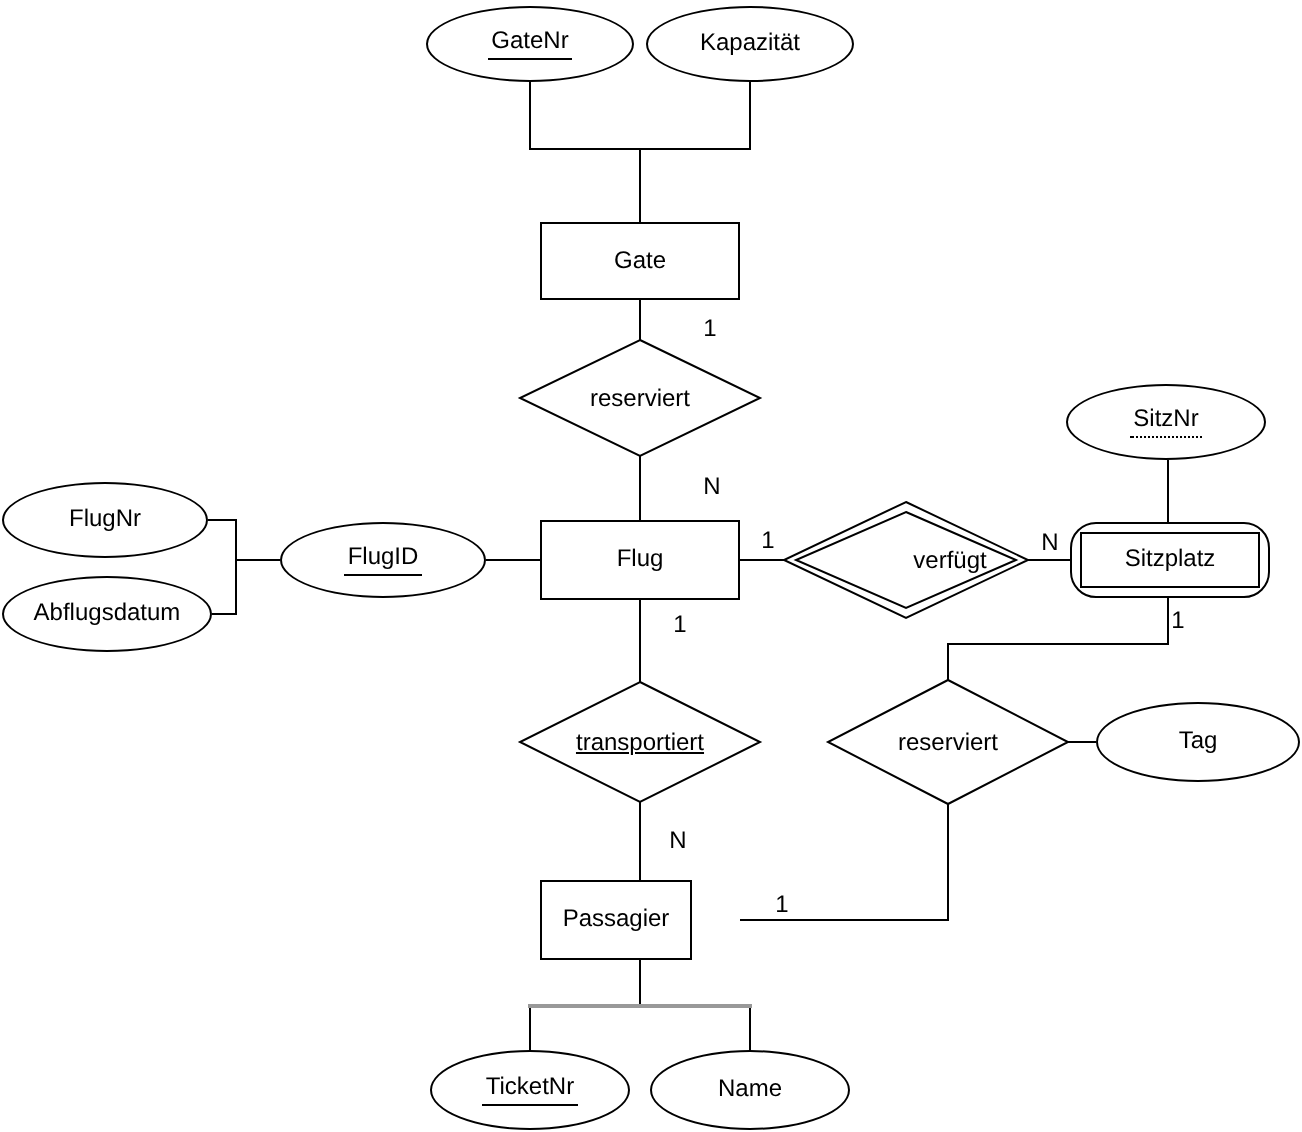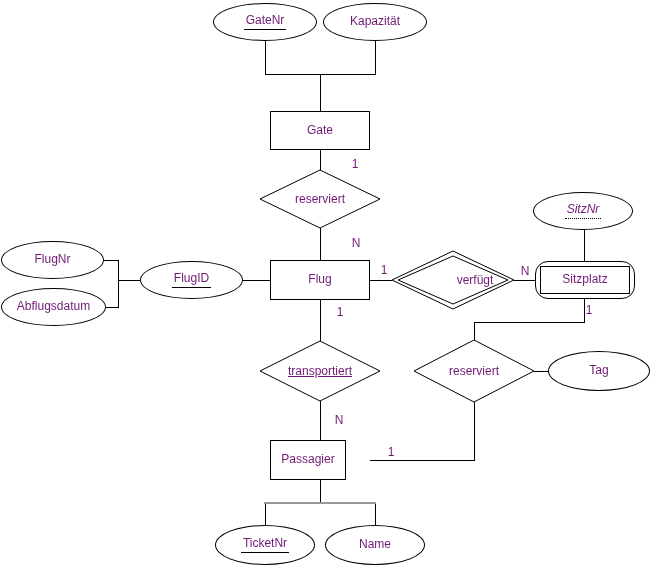--- a/index.html
+++ b/index.html
@@ -3,21 +3,21 @@
 <meta charset="utf-8">
 <style>
   html, body { margin: 0; padding: 0; background: #ffffff; }
   .canvas {
     position: relative;
     width: 651px;
     height: 566px;
     background: #ffffff;
     font-family: "Liberation Sans", sans-serif;
     font-size: 12px;
-    color: #701a75;
+    color: #000000;
     overflow: hidden;
   }
   .canvas * { box-sizing: border-box; }
   svg.layer { position: absolute; left: 0; top: 0; }
   .node {
     position: absolute;
     display: flex;
     align-items: center;
     justify-content: center;
     background: #ffffff;
@@ -29,21 +29,21 @@
   .rect { border-radius: 0; }
   .double-rect-inner {
     position: absolute;
     left: 4px; top: 4px; right: 4px; bottom: 4px;
     border: 1px solid #000000;
     display: flex;
     align-items: center;
     justify-content: center;
   }
   .key-underline { border-bottom: 1px solid #000000; padding: 0 2px 1px 2px; }
-  .key-dotted   { border-bottom: 1px dotted #000000; padding: 0 2px 1px 2px; font-style: italic; }
+  .key-dotted   { border-bottom: 1px dotted #000000; padding: 0 2px 1px 2px; }
   .diamond-label, .card {
     position: absolute;
     transform: translate(-50%, -50%);
     white-space: nowrap;
     background: transparent;
   }
   .card { font-size: 12px; }
 </style>
 </head>
 <body>

